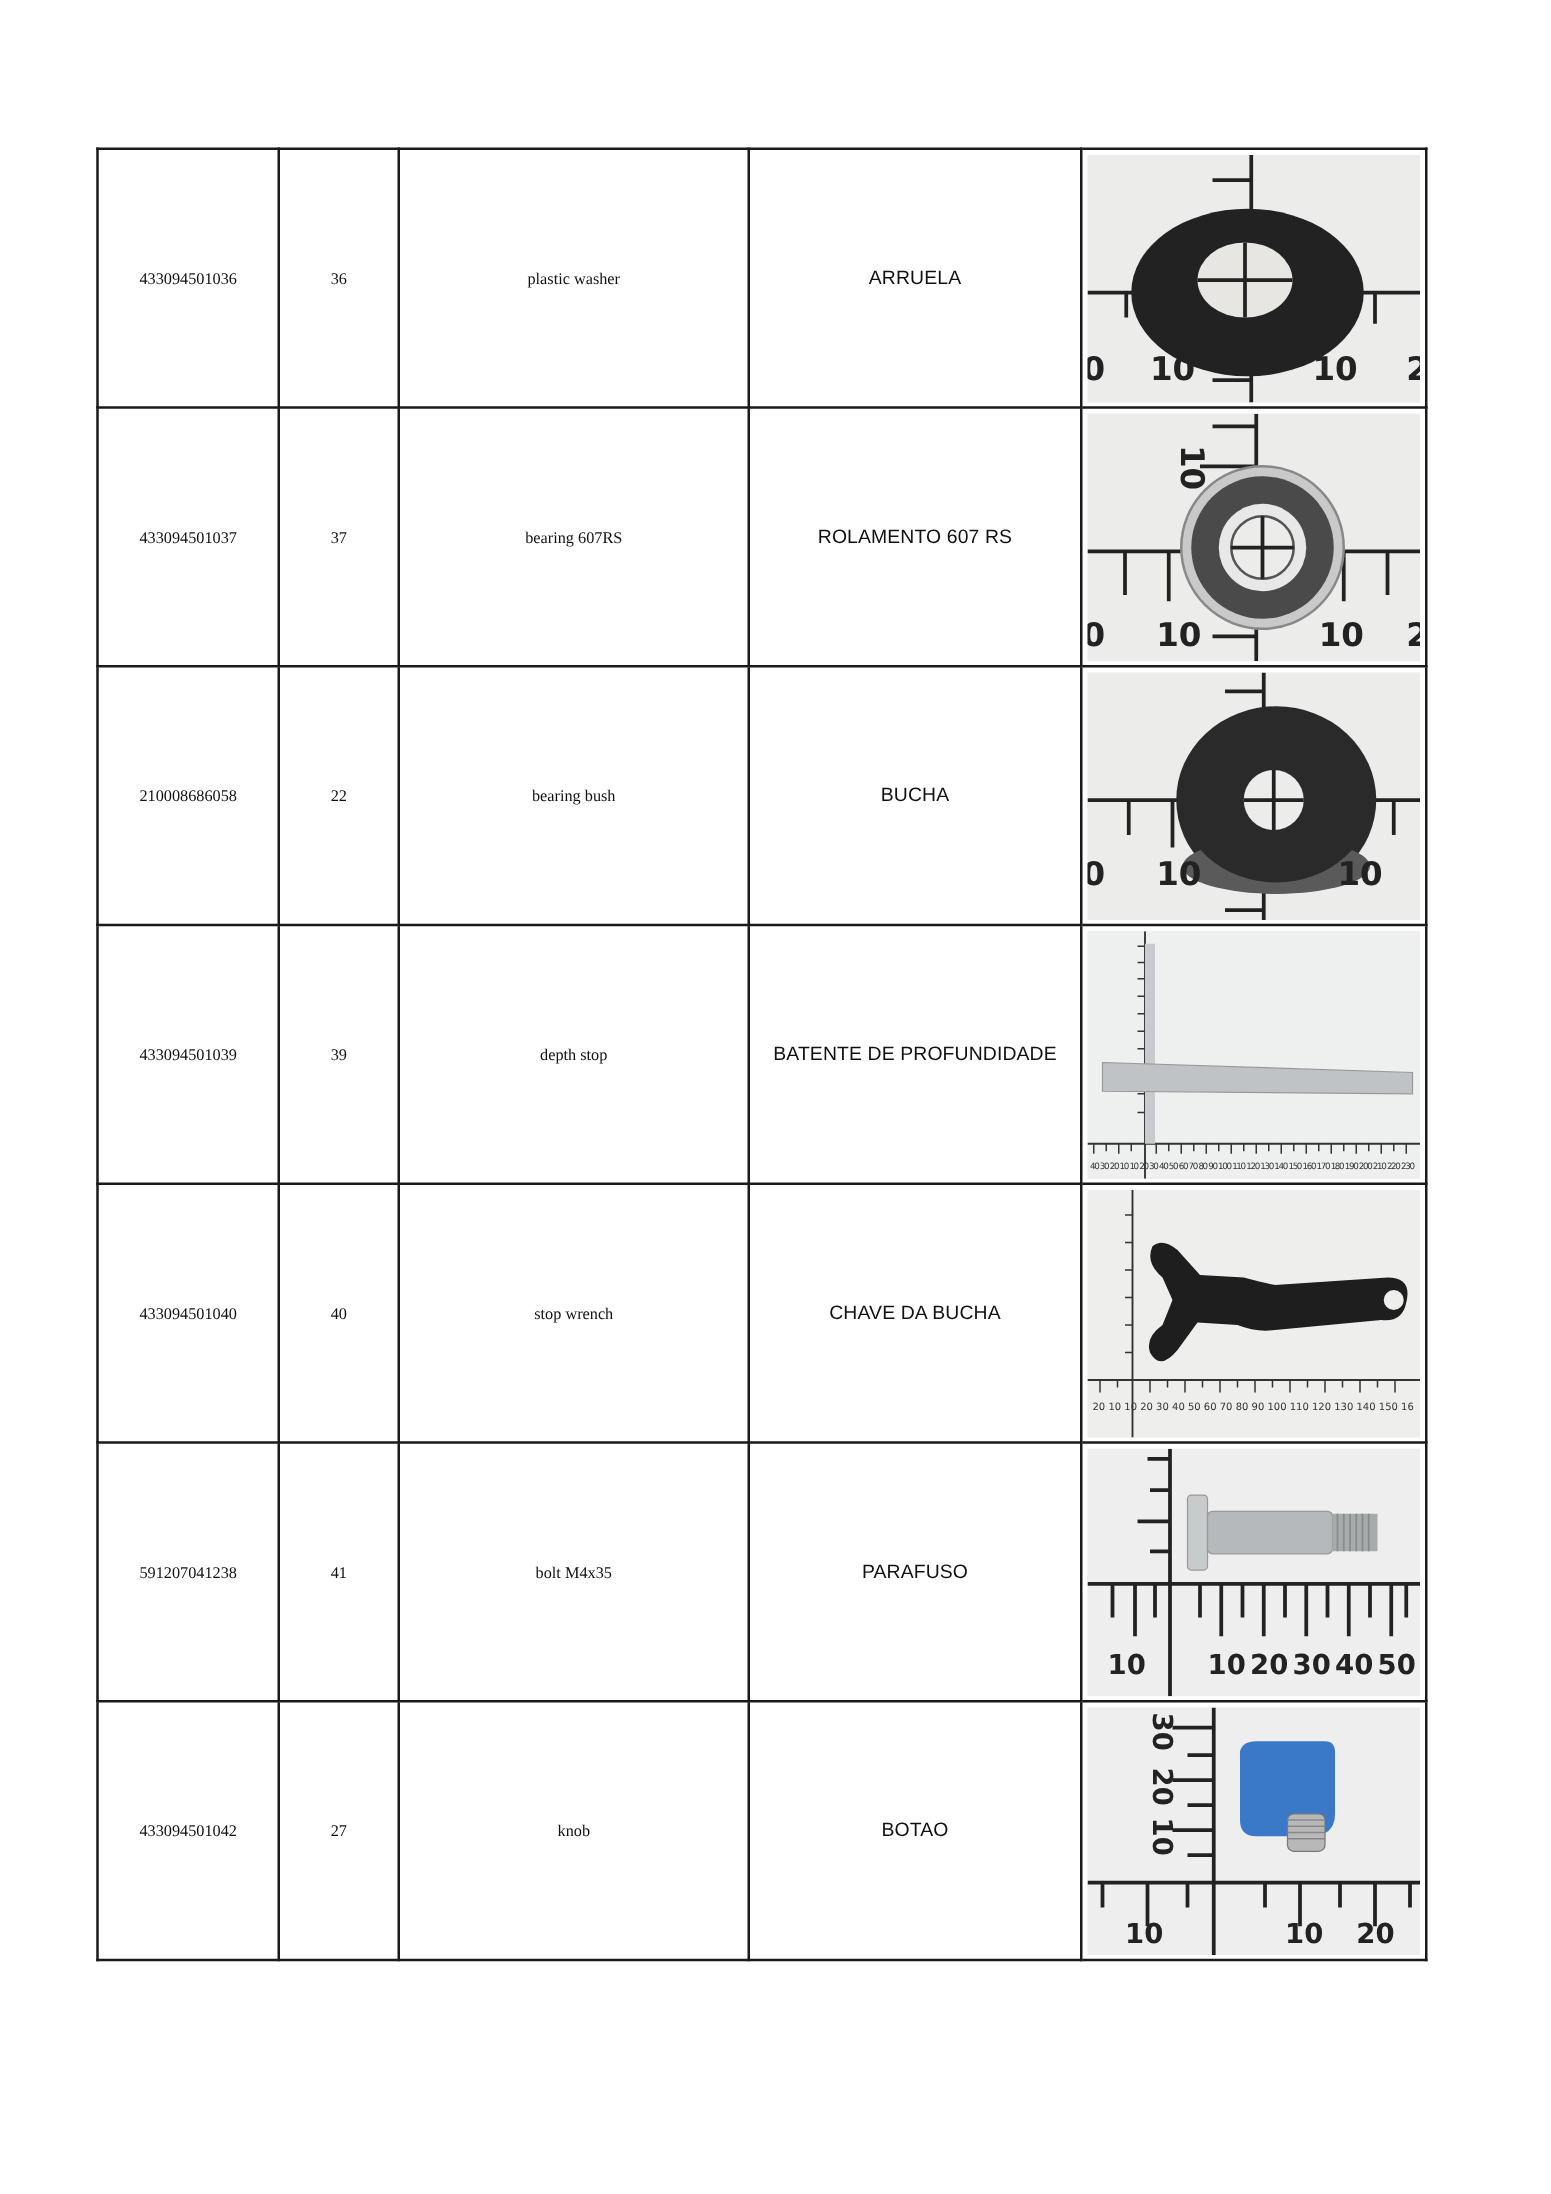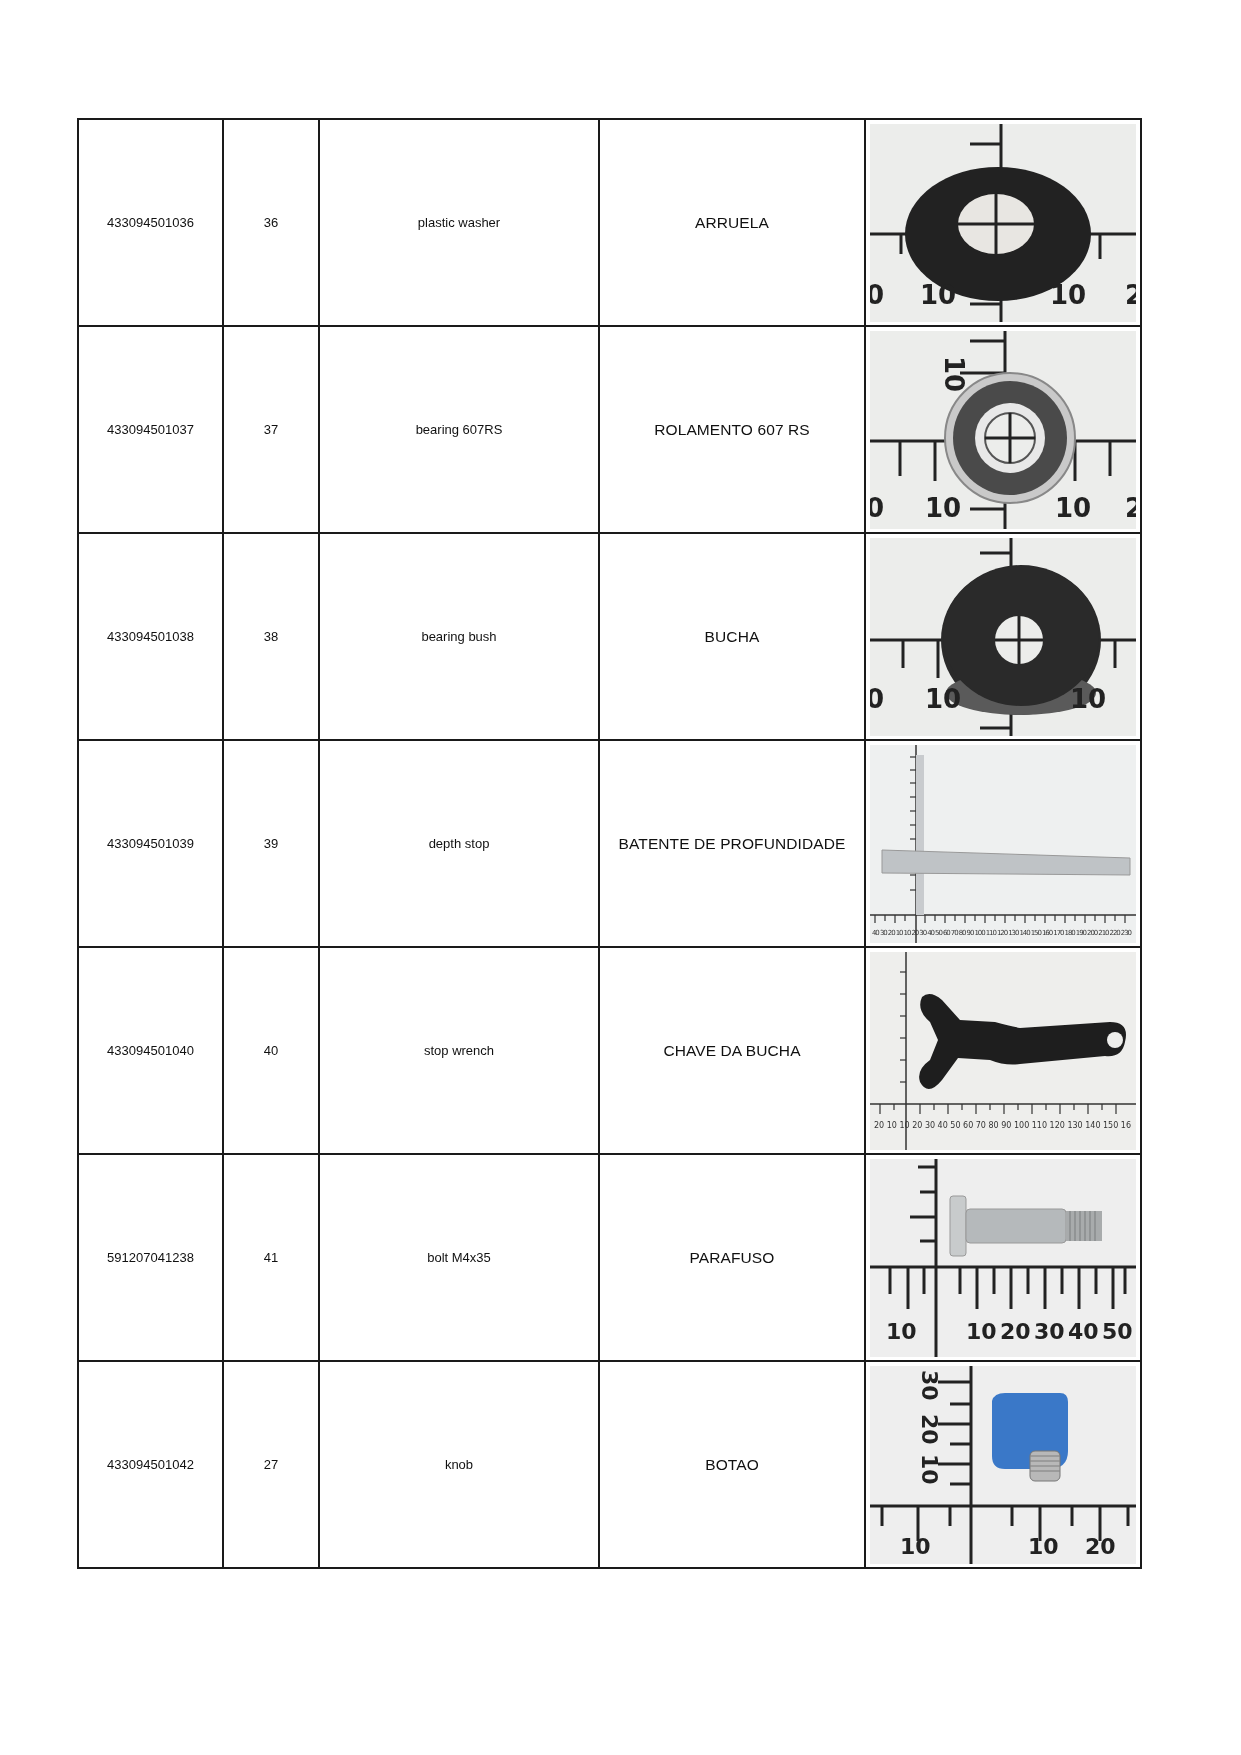--- a/index.html
+++ b/index.html
@@ -5,21 +5,21 @@
   html, body { margin: 0; padding: 0; background: #ffffff; }
   body { width: 1241px; height: 1755px; position: relative; overflow: hidden; }
   .parts-table {
     position: absolute; left: 77px; top: 118px;
     border-collapse: collapse; table-layout: fixed;
   }
   .parts-table td {
     border: 2px solid #1a1a1a; padding: 0; text-align: center; vertical-align: middle;
     height: 205px; color: #111;
   }
-  .c-code, .c-num, .c-en { font-family: Liberation Sans, sans-serif; font-size: 13px; }
+  .c-code, .c-num, .c-en { font-family: Liberation Serif, serif; font-size: 13px; }
   .c-pt { font-family: "Liberation Sans", sans-serif; font-size: 15.5px; letter-spacing: 0.1px; margin-top: 36px; }
   .col1 { width: 145px; } .col2 { width: 96px; } .col3 { width: 280px; } .col4 { width: 266px; } .col5 { width: 276px; }
   .photo { display: block; width: 266px; height: 198px; margin: 0 auto; background: #ecedeb; }
   .photo svg { display: block; width: 100%; height: 100%; }
 </style>
 </head>
 <body>
 
 <table class="parts-table">
   <colgroup>
@@ -97,22 +97,22 @@
               <text x="185" y="186">10</text>
               <text x="255" y="186">2</text>
               <text x="60" y="40" transform="rotate(90 75 40)">10</text>
             </g>
           </svg>
         </div>
       </td>
     </tr>
 
     <tr>
-      <td class="c-code">433094501038</td>
-      <td class="c-num">38</td>
+      <td class="c-code">210008686058</td>
+      <td class="c-num">22</td>
       <td class="c-en">bearing bush</td>
       <td class="c-pt">BUCHA</td>
       <td>
         <div class="photo">
           <svg viewBox="0 0 266 198">
             <rect width="266" height="198" fill="#ecedeb"></rect>
             <g stroke="#222" stroke-width="3" fill="none">
               <line x1="141" y1="0" x2="141" y2="198"></line>
               <line x1="0" y1="102" x2="266" y2="102"></line>
               <line x1="33" y1="102" x2="33" y2="130"></line>

